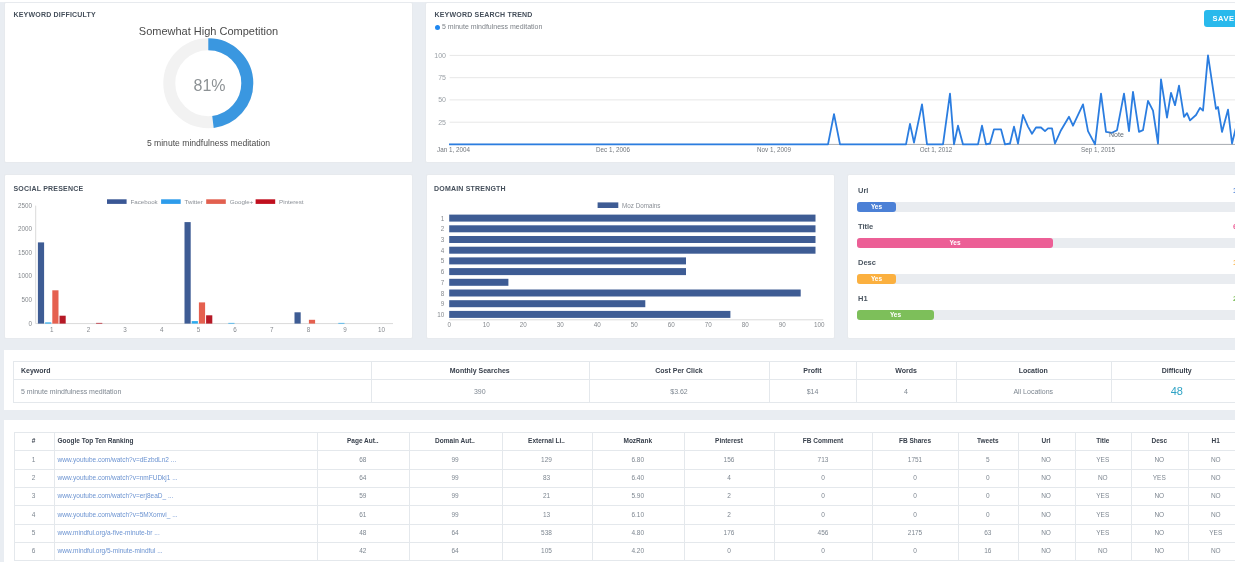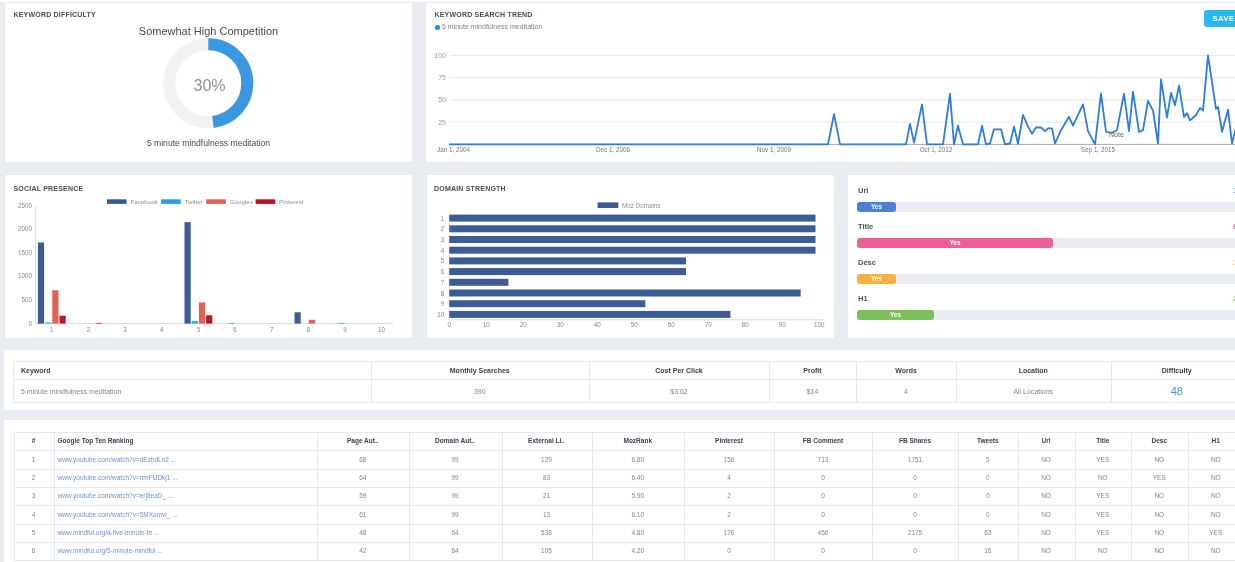--- a/index.html
+++ b/index.html
@@ -13,21 +13,21 @@
 <body>
 <div style="position:absolute;left:0;top:0;width:1235px;height:2px;background:#fff;"></div>
 
 <div class="card" style="left:4px; top:2px; width:409px; height:161px;">
   <div class="ctitle" style="left:8.5px; top:7.5px;">KEYWORD DIFFICULTY</div>
   <div style="position:absolute; left:0; top:21.5px; width:100%; text-align:center; font-size:11px; color:#4a4a4a;">Somewhat High Competition</div>
   <svg width="409" height="161" viewBox="0 0 409 161">
     <circle cx="204.3" cy="81.2" r="39" fill="none" stroke="#f2f2f2" stroke-width="12"></circle>
     <circle cx="204.3" cy="81.2" r="39" fill="none" stroke="#3a97e0" stroke-width="12" stroke-dasharray="117.6 127.4" transform="rotate(-90 204.3 81.2)"></circle>
   </svg>
-  <div style="position:absolute; left:0; top:74px; width:409px; text-align:center; font-size:16px; color:#8d9295; line-height:18px;">30%</div>
+  <div style="position:absolute; left:0; top:74px; width:409px; text-align:center; font-size:16px; color:#8d9295; line-height:18px;">81%</div>
   <div style="position:absolute; left:0; top:134.5px; width:100%; text-align:center; font-size:8.6px; color:#4a4a4a;">5 minute mindfulness meditation</div>
 </div>
 
 <div class="card" style="left:425px; top:2px; width:811px; height:161px; border-right:none;">
   <div class="ctitle" style="left:8.5px; top:7.5px;">KEYWORD SEARCH TREND</div>
   <div style="position:absolute; left:9px; top:20px; font-size:7px; color:#7d8288;">
     <span style="display:inline-block;width:5px;height:5px;border-radius:50%;background:#1f87f0;vertical-align:-0.5px;"></span>
     5 minute mindfulness meditation</div>
   <div style="position:absolute; left:778px; top:7px; width:39px; height:17px; background:#29b9ec; border-radius:3px; color:#fff; font-size:7.5px; font-weight:bold; text-align:center; line-height:17px; letter-spacing:.5px;">SAVE</div>
   <svg width="811" height="161" viewBox="0 0 811 161">

